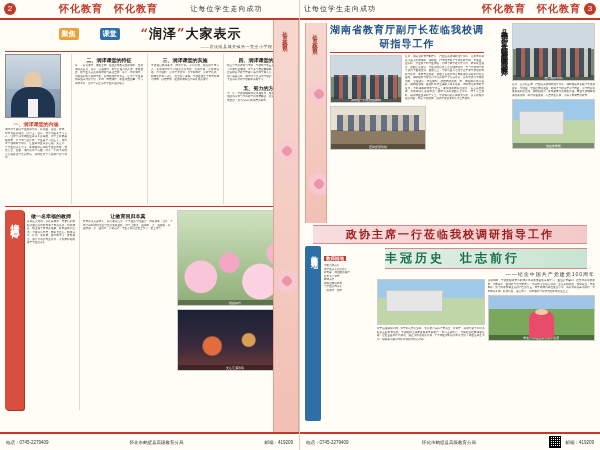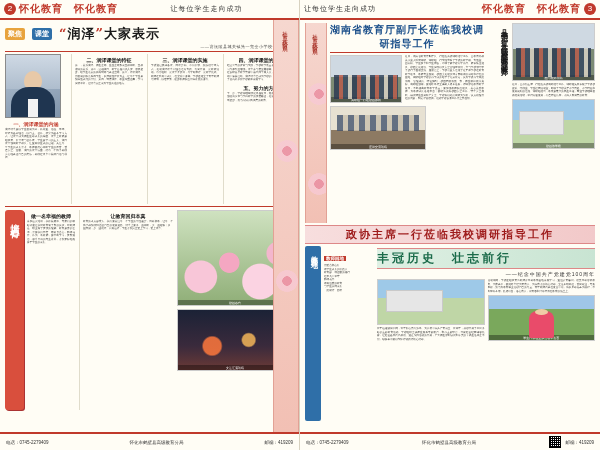--- a/index.html
+++ b/index.html
@@ -34,42 +34,42 @@
   }
   .masthead .pagenum {
     width:12px; height:12px; border-radius:50%;
     background:#c0392b; color:#fff;
     font-size:8px; line-height:12px; text-align:center;
     margin-right:3px; flex:0 0 auto;
   }
   .masthead .mhtitle {
     font-family:"DejaVu Serif", serif;
     font-weight:bold; color:#c0392b; font-size:10px;
-    letter-spacing:1px; white-space:nowrap;
+    letter-spacing:1px; white-space:nowrap;margin-left:40px;
   }
   .masthead .mhslogan {
     flex:1; text-align:center; font-size:7px; color:#333;
     letter-spacing:1px;
   }
   .masthead.right { justify-content:flex-end; }
   .masthead.right .mhslogan { text-align:center; }
 
   
   .redline { height:1px; background:#c0392b; margin:2px 0; }
   .tinytext {
     font-size:2.6px; line-height:1.35; color:#3b3b3b;
     text-align:justify; word-break:break-all;
     font-family:"DejaVu Sans", sans-serif;
   }
   .col-rule { border-left:1px solid #e0dccb; }
 
   
   .l-body { position:relative; width:300px; height:410px; padding:3px 5px 0 5px; }
 
-  .headline-row { display:flex; align-items:center; gap:7px; margin:2px 0 1px 0; }
+  .headline-row { display:flex; align-items:center; gap:21px; margin:2px 0 1px 0;justify-content:center; }
   .hl-badge {
     background:#e8a33d; color:#fff; font-size:7px; font-weight:bold;
     padding:1px 3px; border-radius:2px; white-space:nowrap;
     font-family:"DejaVu Serif", serif;
   }
   .hl-badge.blue { background:#2f6fa8; }
   .hl-main {
     font-family:"DejaVu Serif", serif;
     font-size:13px; font-weight:bold; color:#1a1a1a;
     letter-spacing:1px; white-space:nowrap;
@@ -216,21 +216,21 @@
     text-align:center; line-height:1.35; letter-spacing:1px;
   }
   .banner-title {
     font-family:"DejaVu Serif", serif;
     font-weight:bold; font-size:11px; color:#9e1b1b;
     text-align:center; letter-spacing:2px;
   }
   .banner-bar {
     background:linear-gradient(90deg,#f7dede,#f2c9c9);
     border-top:1px solid #d88; border-bottom:1px solid #d88;
-    padding:1px 0; margin:2px 0;
+    padding:1px 0; margin:2px 8px;
   }
   .banner-title2 {
     font-family:"DejaVu Serif", serif;
     font-weight:bold; font-size:12px; color:#1b6b4a;
     text-align:left; letter-spacing:3px;
   }
   .sub-line {
     font-size:5px; color:#333; text-align:right; letter-spacing:1px; margin-top:1px;
   }
   .vbanner {

